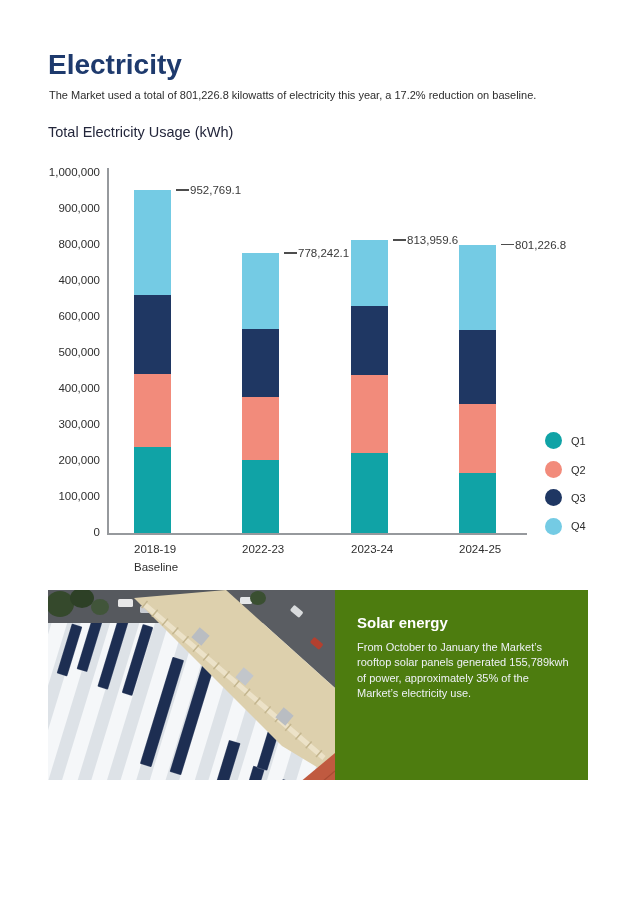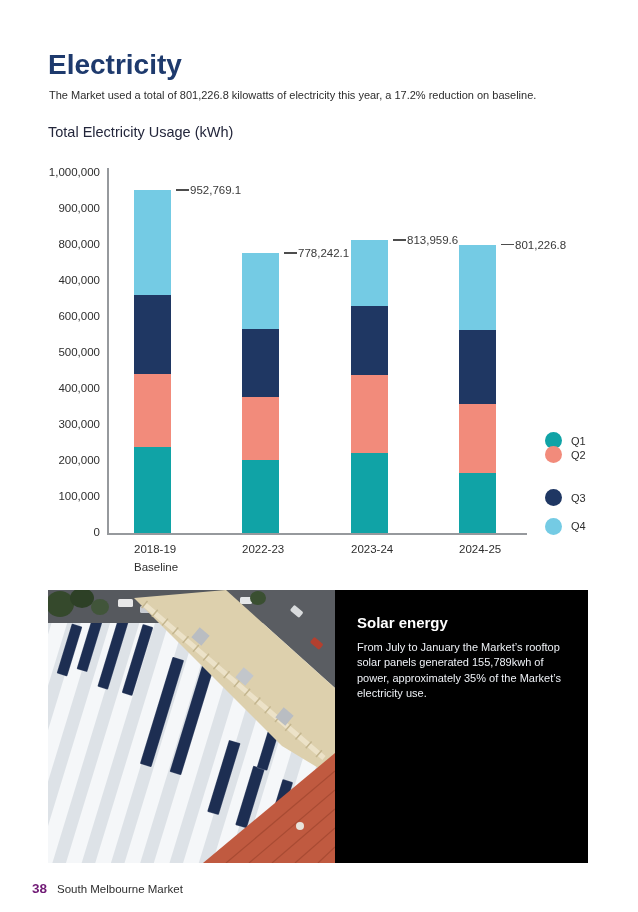--- a/index.html
+++ b/index.html
@@ -1,16 +1,16 @@
 <!DOCTYPE html>
 <html><head>
 <meta charset="utf-8">
 <style>
   html,body{margin:0;padding:0;background:#ffffff;}
-  .page{position:relative;width:638px;height:912px;background:#ffffff;overflow:hidden;
+  .page{position:relative;width:638px;height:780px;background:#ffffff;overflow:hidden;
         font-family:"Liberation Sans",sans-serif;color:#2d2d2d;}
 
   .page-title{position:absolute;left:48px;top:50px;margin:0;font-size:28px;line-height:30px;
               font-weight:700;color:#1e3a6d;}
   .subtitle{position:absolute;left:49px;top:89px;margin:0;font-size:11px;color:#2d2d2d;white-space:nowrap;}
   .chart-title{position:absolute;left:48px;top:124px;margin:0;font-size:14.5px;font-weight:400;color:#23263b;}
 
   
   #chart{position:absolute;left:0;top:148px;width:638px;height:442px;}
   .vaxis{position:absolute;left:107px;top:20px;width:1.5px;height:365px;background:#96999d;}
@@ -22,21 +22,21 @@
   .tl-text{font-size:11.5px;color:#3a3a3a;white-space:nowrap;}
   .xtick{position:absolute;top:395px;font-size:11.5px;color:#2e2e2e;white-space:nowrap;}
   .xsub{position:absolute;top:413px;font-size:11.5px;color:#2e2e2e;white-space:nowrap;}
   .legend-row{position:absolute;left:545px;display:flex;align-items:center;gap:9px;height:17px;}
   .legend-dot{width:17px;height:17px;border-radius:50%;flex:0 0 auto;}
   .legend-label{font-size:11px;color:#2d2d2d;}
 
   
   #photo{position:absolute;left:48px;top:590px;width:287px;height:273px;overflow:hidden;background:#e9ecef;}
   #photo svg{display:block;width:100%;height:100%;}
-  #solar-panel{position:absolute;left:335px;top:590px;width:253px;height:273px;background:#000000;
+  #solar-panel{position:absolute;left:335px;top:590px;width:253px;height:273px;background:#4d7c0f;
                box-sizing:border-box;padding:24px 16px 0 22px;}
   #solar-panel h3{margin:0 0 9px 0;font-size:15px;font-weight:700;color:#ffffff;}
   #solar-paragraphs p{margin:0 0 11px 0;font-size:11px;line-height:1.4;color:#eef1f6;}
 
   
   .footer-pagenum{position:absolute;left:32px;top:881px;font-size:13.5px;font-weight:700;color:#701a75;}
   .footer-text{position:absolute;left:57px;top:883px;font-size:11.5px;font-weight:500;color:#2e2e2e;}
 </style>
 </head>
 <body>
@@ -96,21 +96,21 @@
       <div class="seg" style="left: 459px; width: 37px; top: 96.5584px; height: 85.4016px; background: rgb(116, 203, 228);"></div>
       <div class="total-label" style="left: 501px; top: 88.5584px;">
         <span class="dash"></span>
         <span class="tl-text">801,226.8</span>
       </div>
       <div class="xtick" style="left: 459px;">2024-25</div>
       <div class="legend-row" style="top: 284px;">
         <span class="legend-dot" style="background: rgb(16, 163, 166);"></span>
         <span class="legend-label">Q1</span>
       </div>
-      <div class="legend-row" style="top: 298px;">
+      <div class="legend-row" style="top: 313px;">
         <span class="legend-dot" style="background: rgb(242, 139, 123);"></span>
         <span class="legend-label">Q2</span>
       </div>
       <div class="legend-row" style="top: 341px;">
         <span class="legend-dot" style="background: rgb(31, 55, 99);"></span>
         <span class="legend-label">Q3</span>
       </div>
       <div class="legend-row" style="top: 369.5px;">
         <span class="legend-dot" style="background: rgb(116, 203, 228);"></span>
         <span class="legend-label">Q4</span>
@@ -189,20 +189,20 @@
           </g>
           <circle cx="252" cy="236" r="4" fill="#e8e4dc"></circle>
         </g>
       </g>
     </svg>
   </div>
 
   <aside id="solar-panel">
     <h3>Solar energy</h3>
     <div id="solar-paragraphs">
-        <p>From July to January the Market’s rooftop solar panels generated 155,789kwh of power,  approximately 35% of the Market’s electricity use.</p>
+        <p>From October to January the Market’s rooftop solar panels generated 155,789kwh of power,  approximately 35% of the Market’s electricity use.</p>
       </div>
   </aside>
 
   <span class="footer-pagenum">38</span>
   <span class="footer-text">South Melbourne Market</span>
 
 </div>
 
 </body></html>

